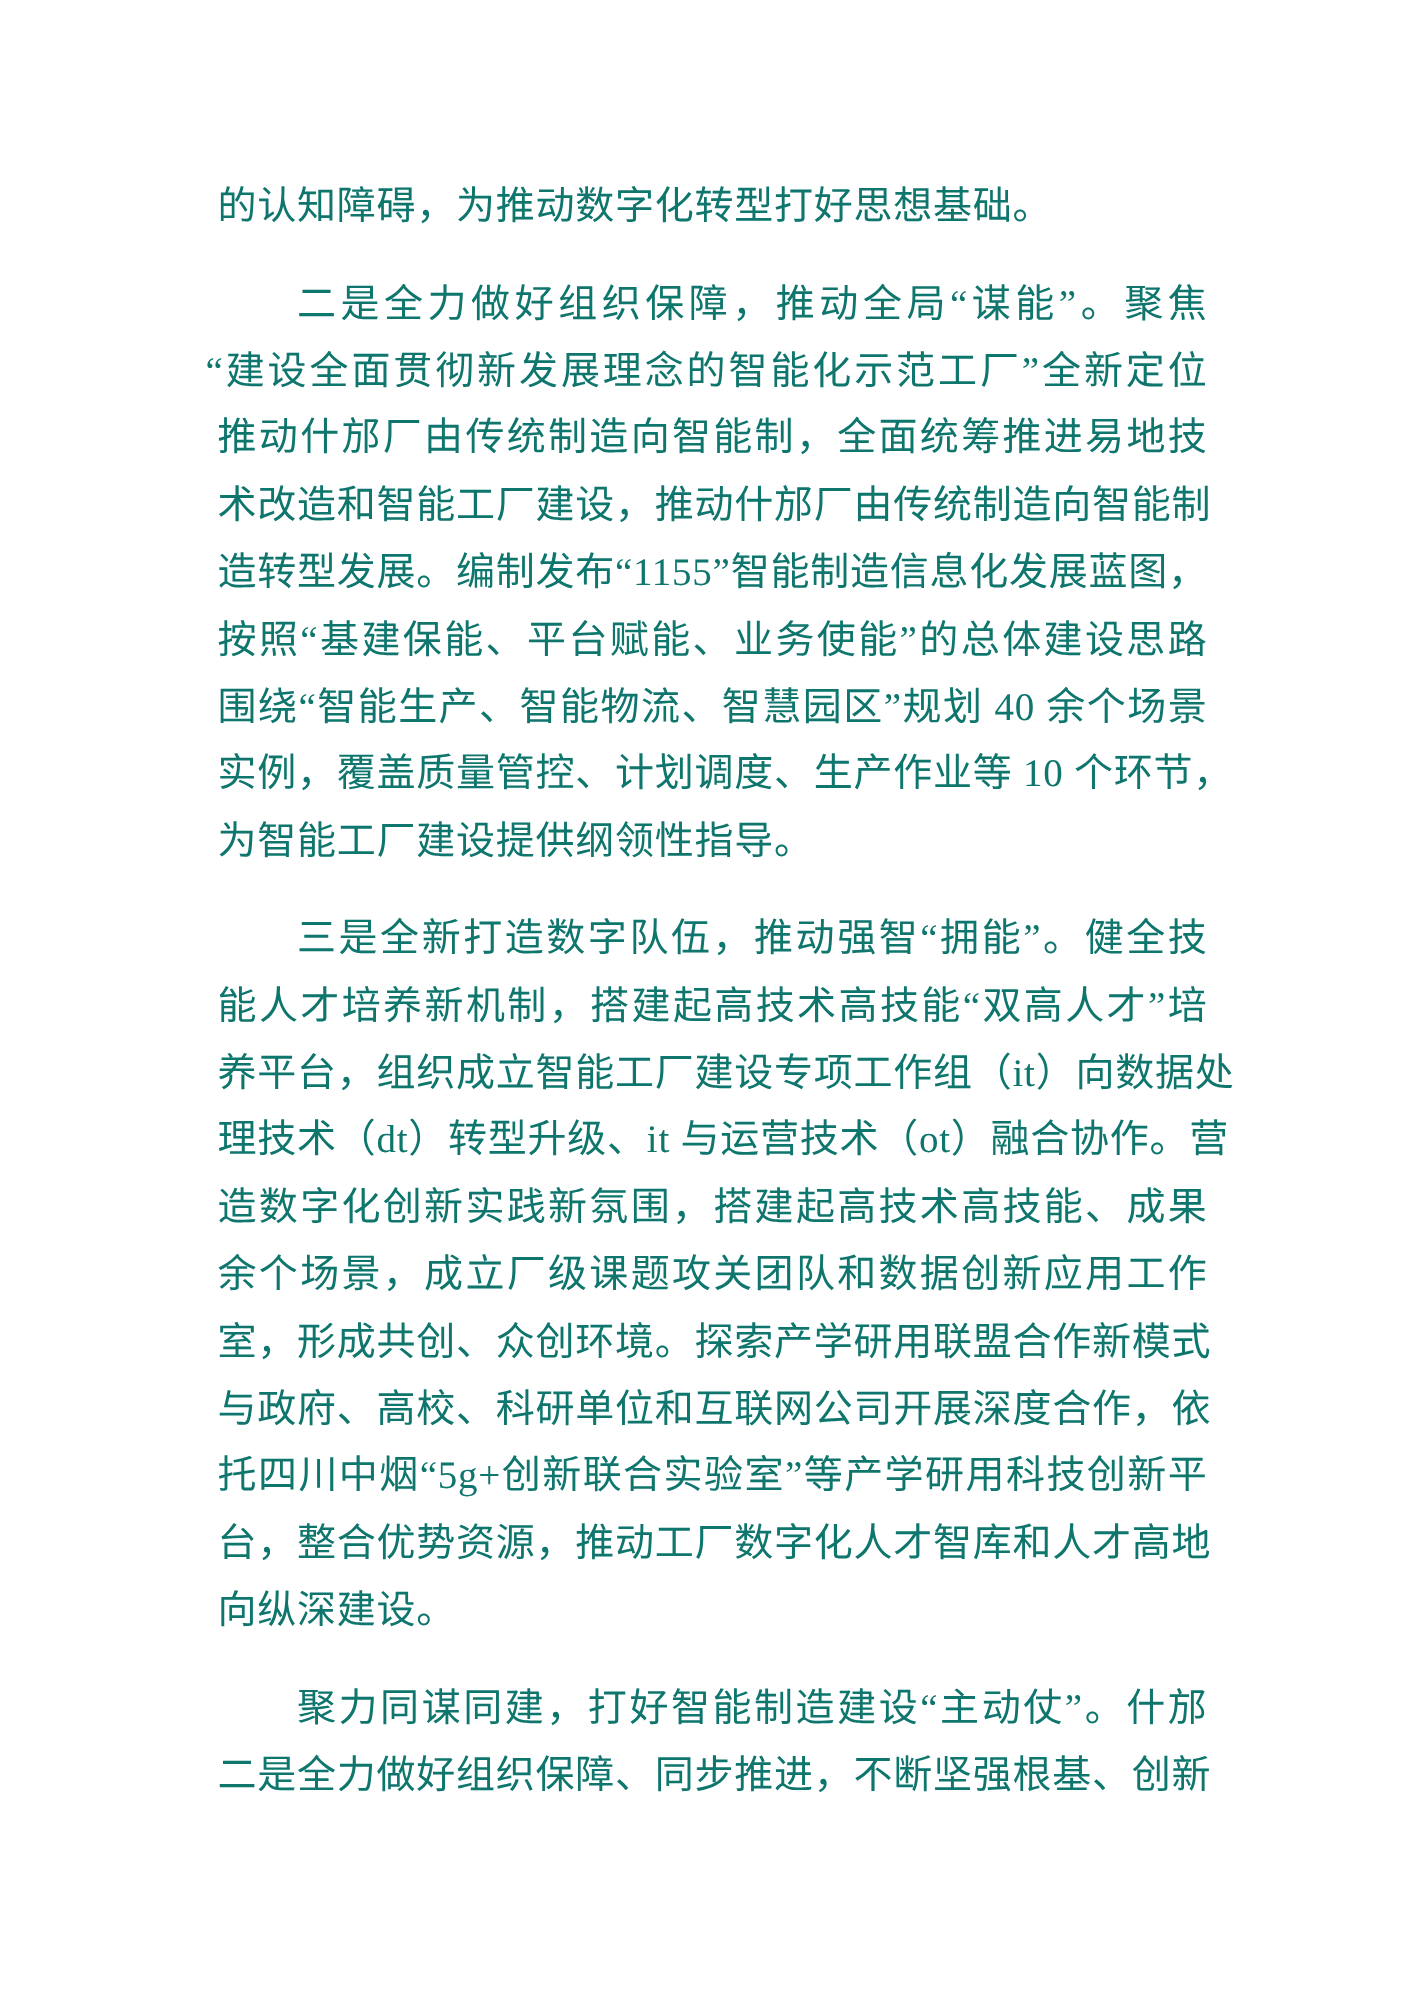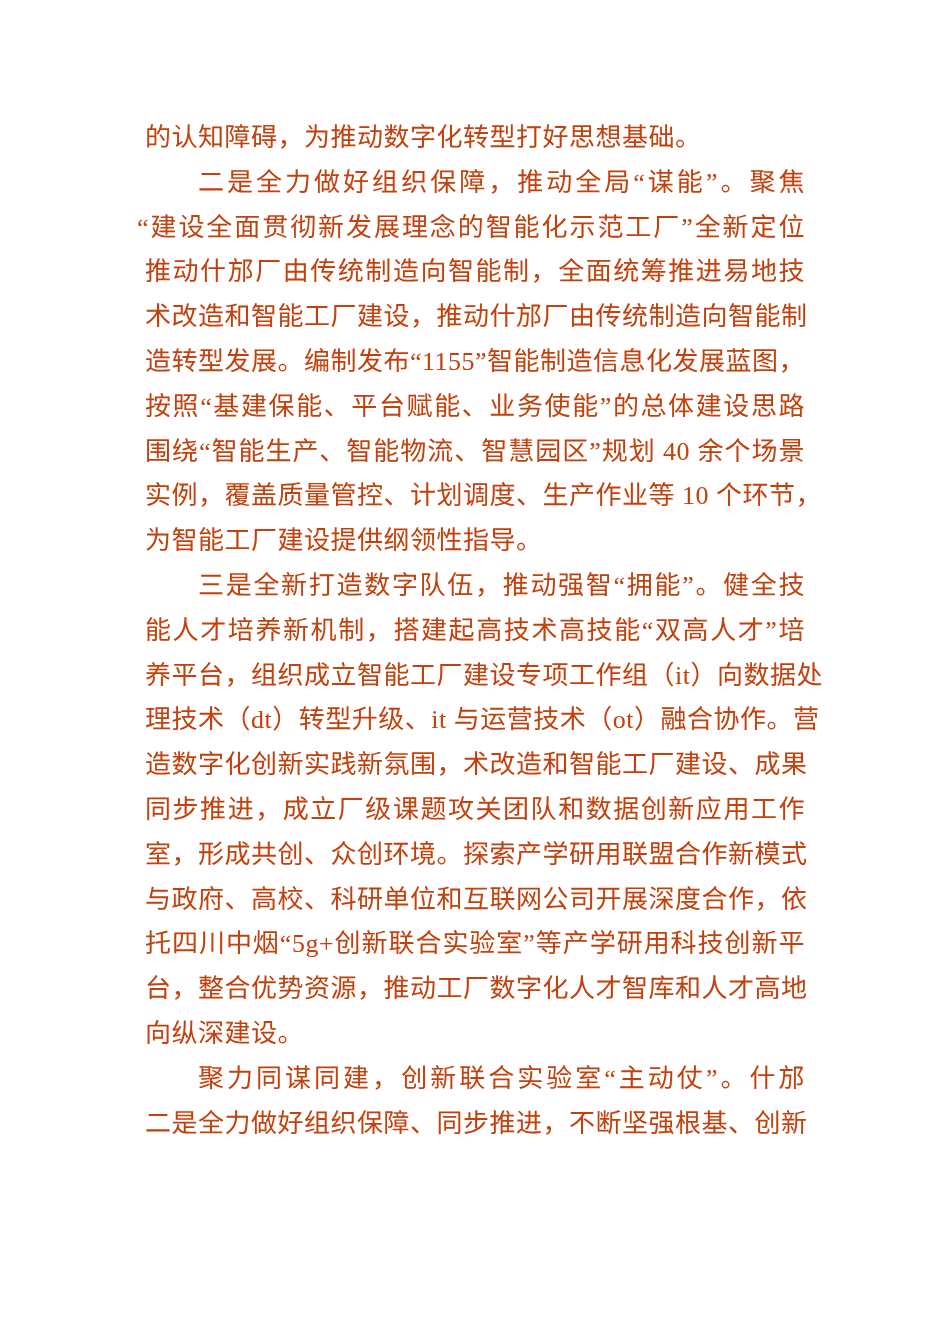--- a/index.html
+++ b/index.html
@@ -9,21 +9,21 @@
     height: 1344px;
     background: #ffffff;
     overflow: hidden;
   }
   .page {
     position: relative;
     width: 950px;
     height: 1344px;
     background: #ffffff;
     font-family: "Liberation Serif", "DejaVu Serif", serif;
-    color: #c2410c;
+    color: #0f766e;
   }
   .text-block {
     position: absolute;
     left: 145px;
     top: 116px;
     width: 660px;
     font-size: 26px;
     line-height: 44.8px;
     letter-spacing: 0.5px;
     font-weight: 400;
@@ -36,20 +36,21 @@
     text-justify: inter-character;
   }
   
   .line.para-end {
     text-align: left;
     text-align-last: left;
   }
   
   .line.indent {
     padding-left: 53px;
+    margin-top: 20px;
   }
   
   .line.hang {
     margin-left: -8px;
     width: 668px;
   }
 </style>
 </head>
 <body>
 
@@ -62,23 +63,23 @@
     <div class="line">术改造和智能工厂建设，推动什邡厂由传统制造向智能制</div>
     <div class="line">造转型发展。编制发布“1155”智能制造信息化发展蓝图，</div>
     <div class="line">按照“基建保能、平台赋能、业务使能”的总体建设思路</div>
     <div class="line">围绕“智能生产、智能物流、智慧园区”规划 40 余个场景</div>
     <div class="line">实例，覆盖质量管控、计划调度、生产作业等 10 个环节，</div>
     <div class="line para-end">为智能工厂建设提供纲领性指导。</div>
     <div class="line indent">三是全新打造数字队伍，推动强智“拥能”。健全技</div>
     <div class="line">能人才培养新机制，搭建起高技术高技能“双高人才”培</div>
     <div class="line">养平台，组织成立智能工厂建设专项工作组（it）向数据处</div>
     <div class="line">理技术（dt）转型升级、it 与运营技术（ot）融合协作。营</div>
-    <div class="line">造数字化创新实践新氛围，术改造和智能工厂建设、成果</div>
-    <div class="line">同步推进，成立厂级课题攻关团队和数据创新应用工作</div>
+    <div class="line">造数字化创新实践新氛围，搭建起高技术高技能、成果</div>
+    <div class="line">余个场景，成立厂级课题攻关团队和数据创新应用工作</div>
     <div class="line">室，形成共创、众创环境。探索产学研用联盟合作新模式</div>
     <div class="line">与政府、高校、科研单位和互联网公司开展深度合作，依</div>
     <div class="line">托四川中烟“5g+创新联合实验室”等产学研用科技创新平</div>
     <div class="line">台，整合优势资源，推动工厂数字化人才智库和人才高地</div>
     <div class="line para-end">向纵深建设。</div>
-    <div class="line indent">聚力同谋同建，创新联合实验室“主动仗”。什邡</div>
+    <div class="line indent">聚力同谋同建，打好智能制造建设“主动仗”。什邡</div>
     <div class="line">二是全力做好组织保障、同步推进，不断坚强根基、创新</div>
   </div>
 </div>
 
 </body></html>

